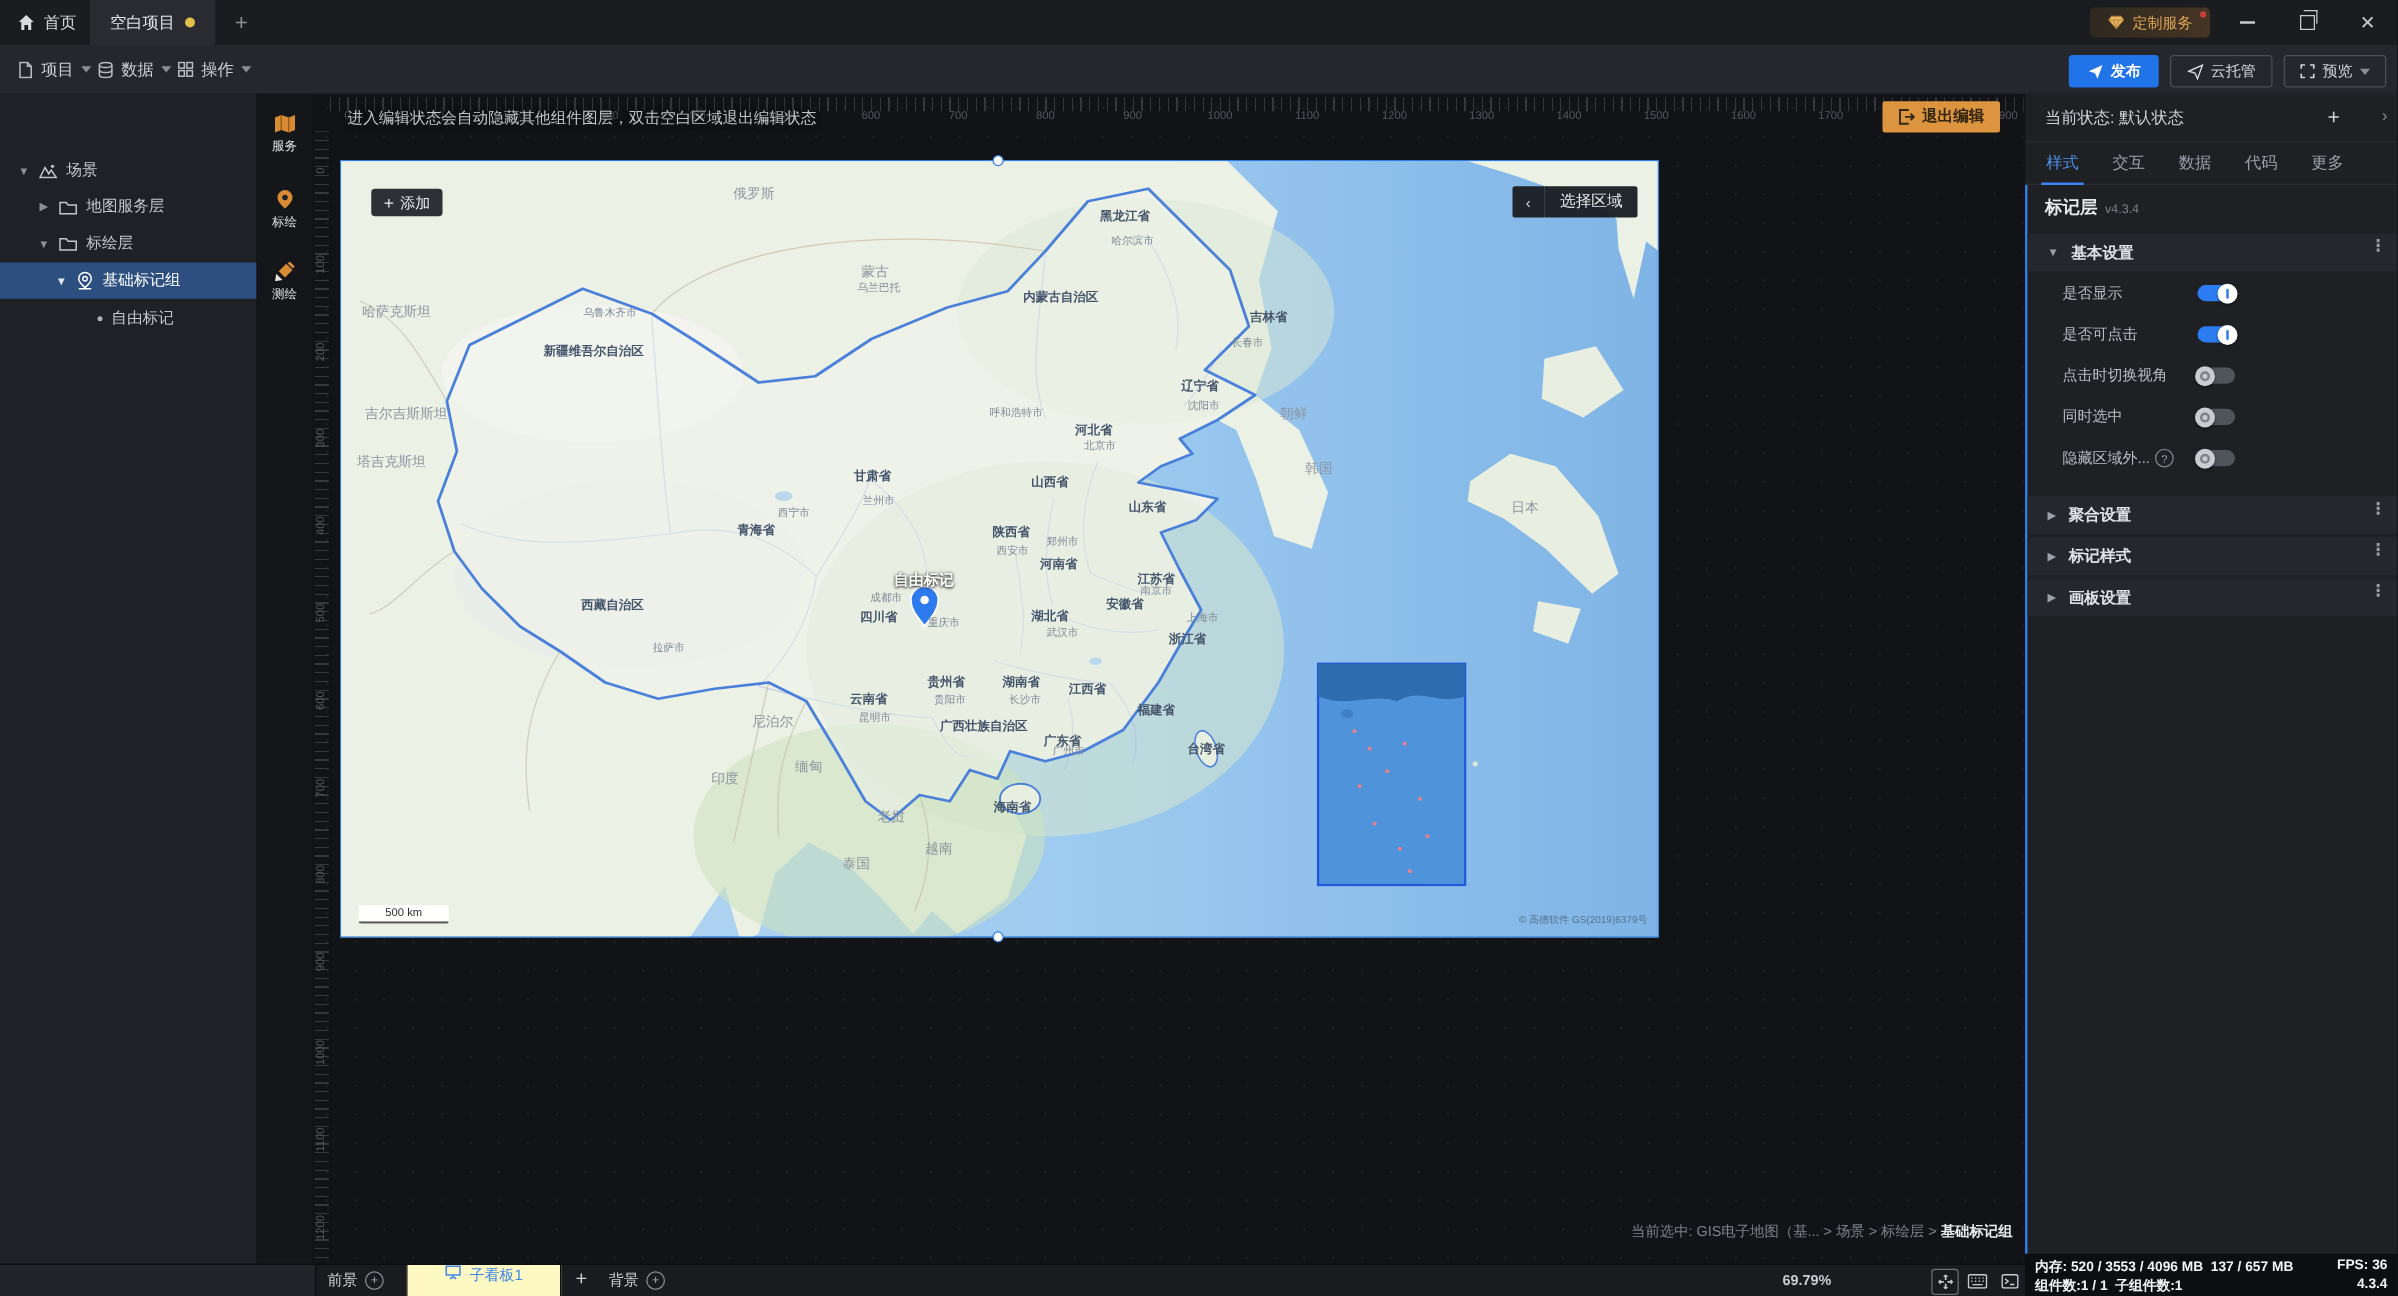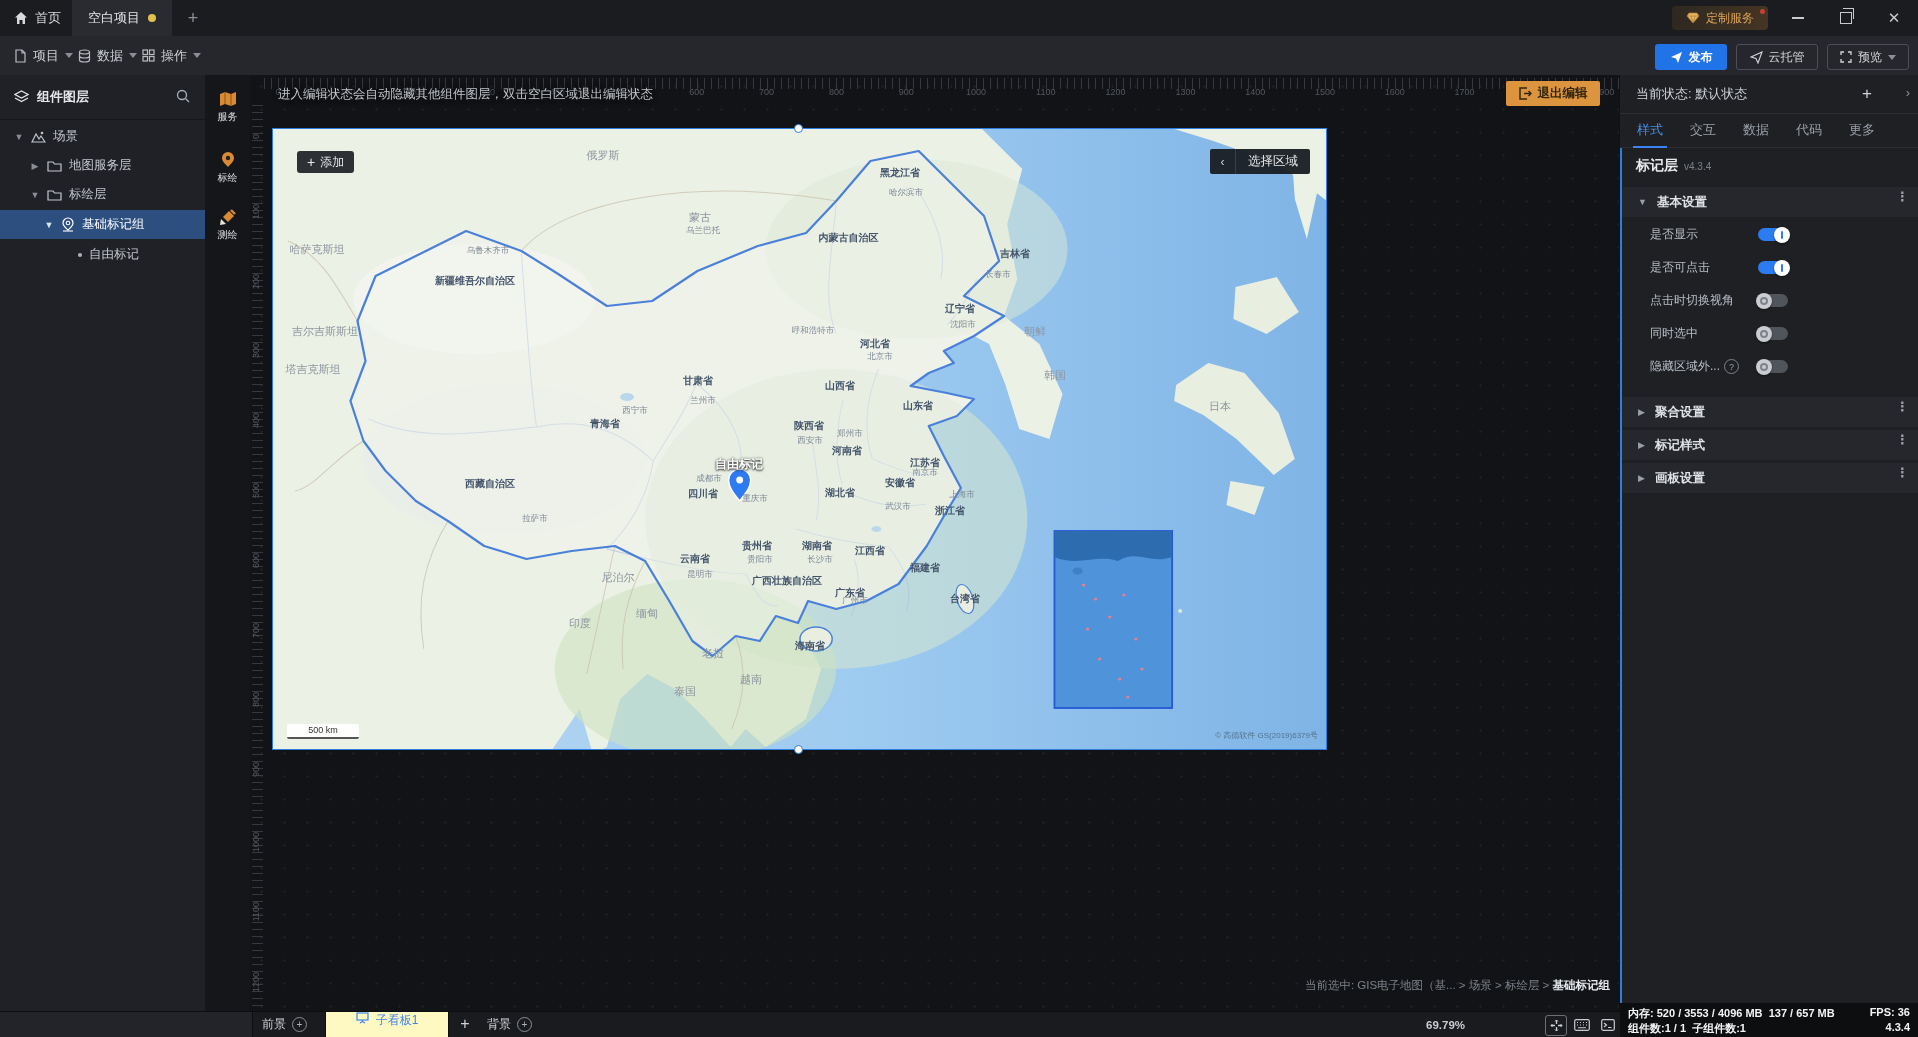--- a/index.html
+++ b/index.html
@@ -195,33 +195,20 @@
   <div class="btn btn-preview">
     <svg class="ic" width="12" height="12" viewBox="0 0 12 12">
         <path d="M1 4 V1 H4 M8 1 H11 V4 M11 8 V11 H8 M4 11 H1 V8" fill="none" stroke="#d3d6db" stroke-width="1.3"></path>
       </svg>
     <span>预览</span>
       <span class="caret"></span>
   </div>
 </div>
 
 <div class="sidebar">
-  <div class="sb-head">
-    <div class="sb-title">
-      <svg class="ic" width="15" height="15" viewBox="0 0 15 15">
-          <path d="M7.5 1 L14 4.5 L7.5 8 L1 4.5 Z" fill="none" stroke="#e4e6e9" stroke-width="1.2"></path>
-          <path d="M1 8 L7.5 11.5 L14 8" fill="none" stroke="#e4e6e9" stroke-width="1.2"></path>
-        </svg>
-      <span>组件图层</span>
-    </div>
-    <svg class="sb-search" width="16" height="16" viewBox="0 0 16 16">
-        <circle cx="7" cy="7" r="4.5" fill="none" stroke="#aab0b6" stroke-width="1.3"></circle>
-        <path d="M10.5 10.5 L14 14" stroke="#aab0b6" stroke-width="1.3"></path>
-      </svg>
-  </div>
   <div class="trow" style="top:48px;padding-left:14px;">
     <span class="tri">▼</span>
     <svg class="ic" width="15" height="13" viewBox="0 0 15 13">
         <path d="M1 12 L5 4 L8 9 L10 6 L14 12 Z" fill="none" stroke="#c3c7cd" stroke-width="1.2"></path>
         <circle cx="11" cy="3" r="1.3" fill="#c3c7cd"></circle>
       </svg>
     <span>场景</span>
   </div>
   <div class="trow" style="top:77px;padding-left:30px;">
     <span class="tri">▶</span>
@@ -466,21 +453,21 @@
         <span class="map-label lab-city" style="left: 540px; top: 202px;">呼和浩特市</span>
         <span class="map-label lab-city" style="left: 430px; top: 272px;">兰州市</span>
         <span class="map-label lab-city" style="left: 362px; top: 282px;">西宁市</span>
         <span class="map-label lab-city" style="left: 262px; top: 390px;">拉萨市</span>
         <span class="map-label lab-city" style="left: 436px; top: 350px;">成都市</span>
         <span class="map-label lab-city" style="left: 482px; top: 370px;">重庆市</span>
         <span class="map-label lab-city" style="left: 427px; top: 446px;">昆明市</span>
         <span class="map-label lab-city" style="left: 487px; top: 431px;">贵阳市</span>
         <span class="map-label lab-city" style="left: 537px; top: 312px;">西安市</span>
         <span class="map-label lab-city" style="left: 577px; top: 305px;">郑州市</span>
-        <span class="map-label lab-city" style="left: 577px; top: 378px; margin-left: 48px;">武汉市</span>
+        <span class="map-label lab-city" style="left: 577px; top: 378px;">武汉市</span>
         <span class="map-label lab-city" style="left: 547px; top: 431px;">长沙市</span>
         <span class="map-label lab-city" style="left: 582px; top: 472px;">广州市</span>
         <span class="map-label lab-city" style="left: 652px; top: 344px;">南京市</span>
         <span class="map-label lab-city" style="left: 689px; top: 366px;">上海市</span>
         <span class="map-label lab-city" style="left: 430px; top: 102px;">乌兰巴托</span>
         <span class="map-label lab-country" style="left: 330px; top: 26px;">俄罗斯</span>
         <span class="map-label lab-country" style="left: 427px; top: 88px;">蒙古</span>
         <span class="map-label lab-country" style="left: 44px; top: 120px;">哈萨克斯坦</span>
         <span class="map-label lab-country" style="left: 52px; top: 202px;">吉尔吉斯斯坦</span>
         <span class="map-label lab-country" style="left: 40px; top: 240px;">塔吉克斯坦</span>

